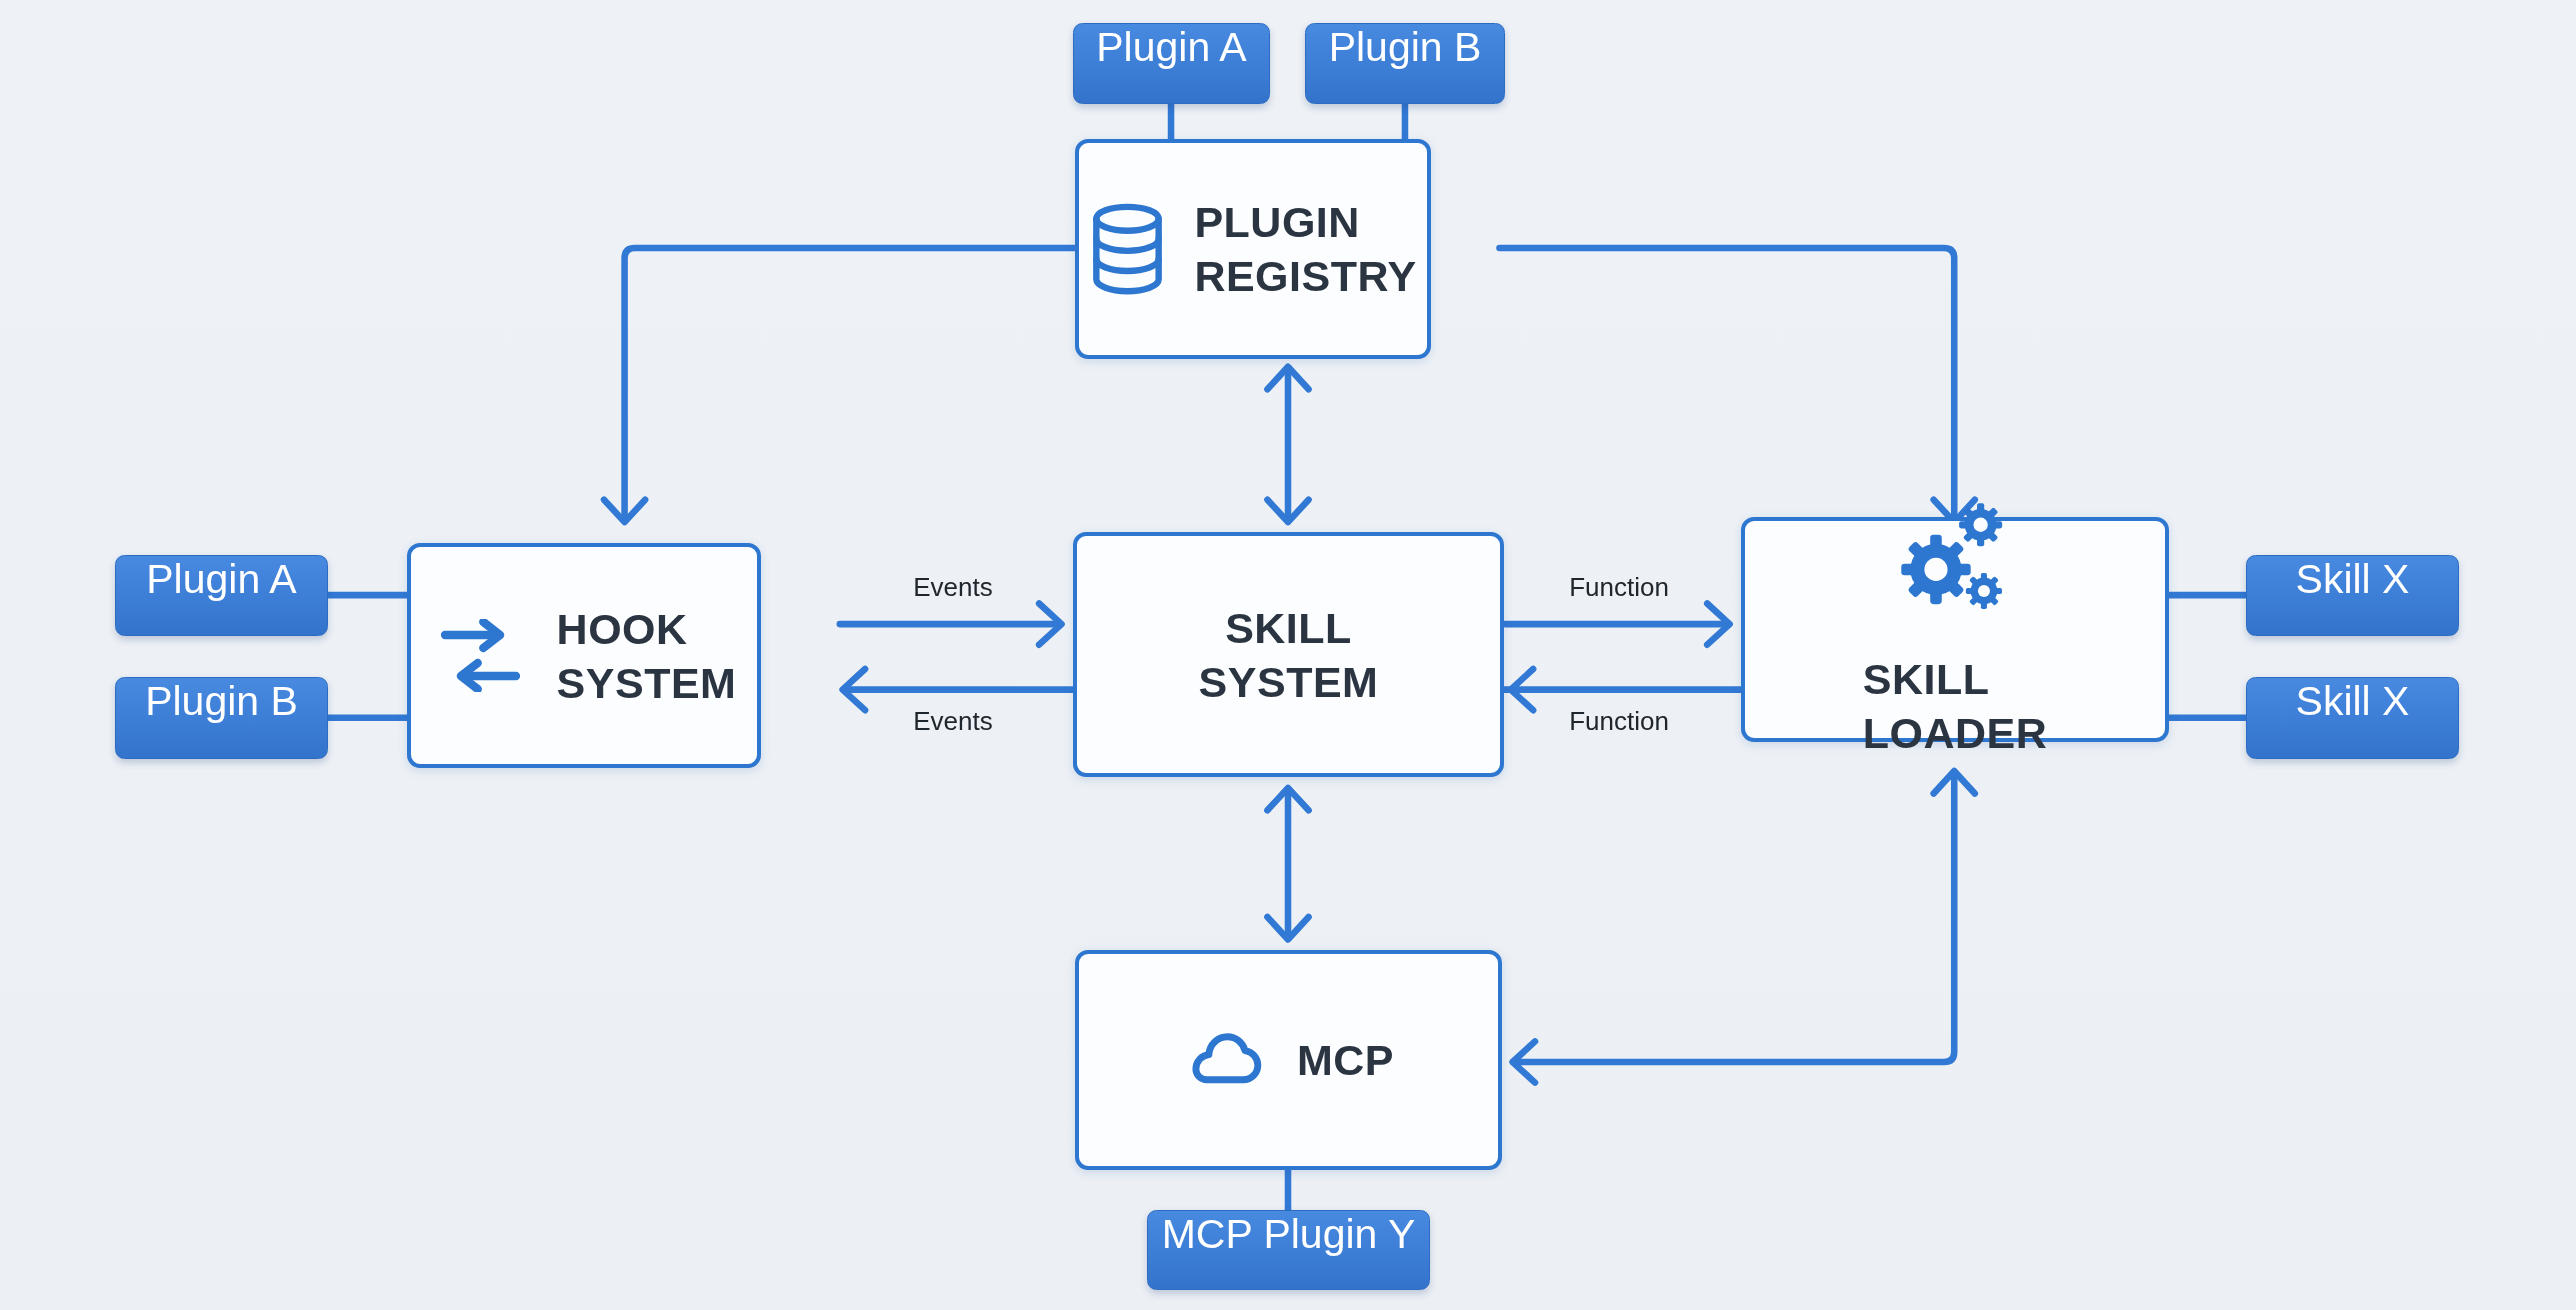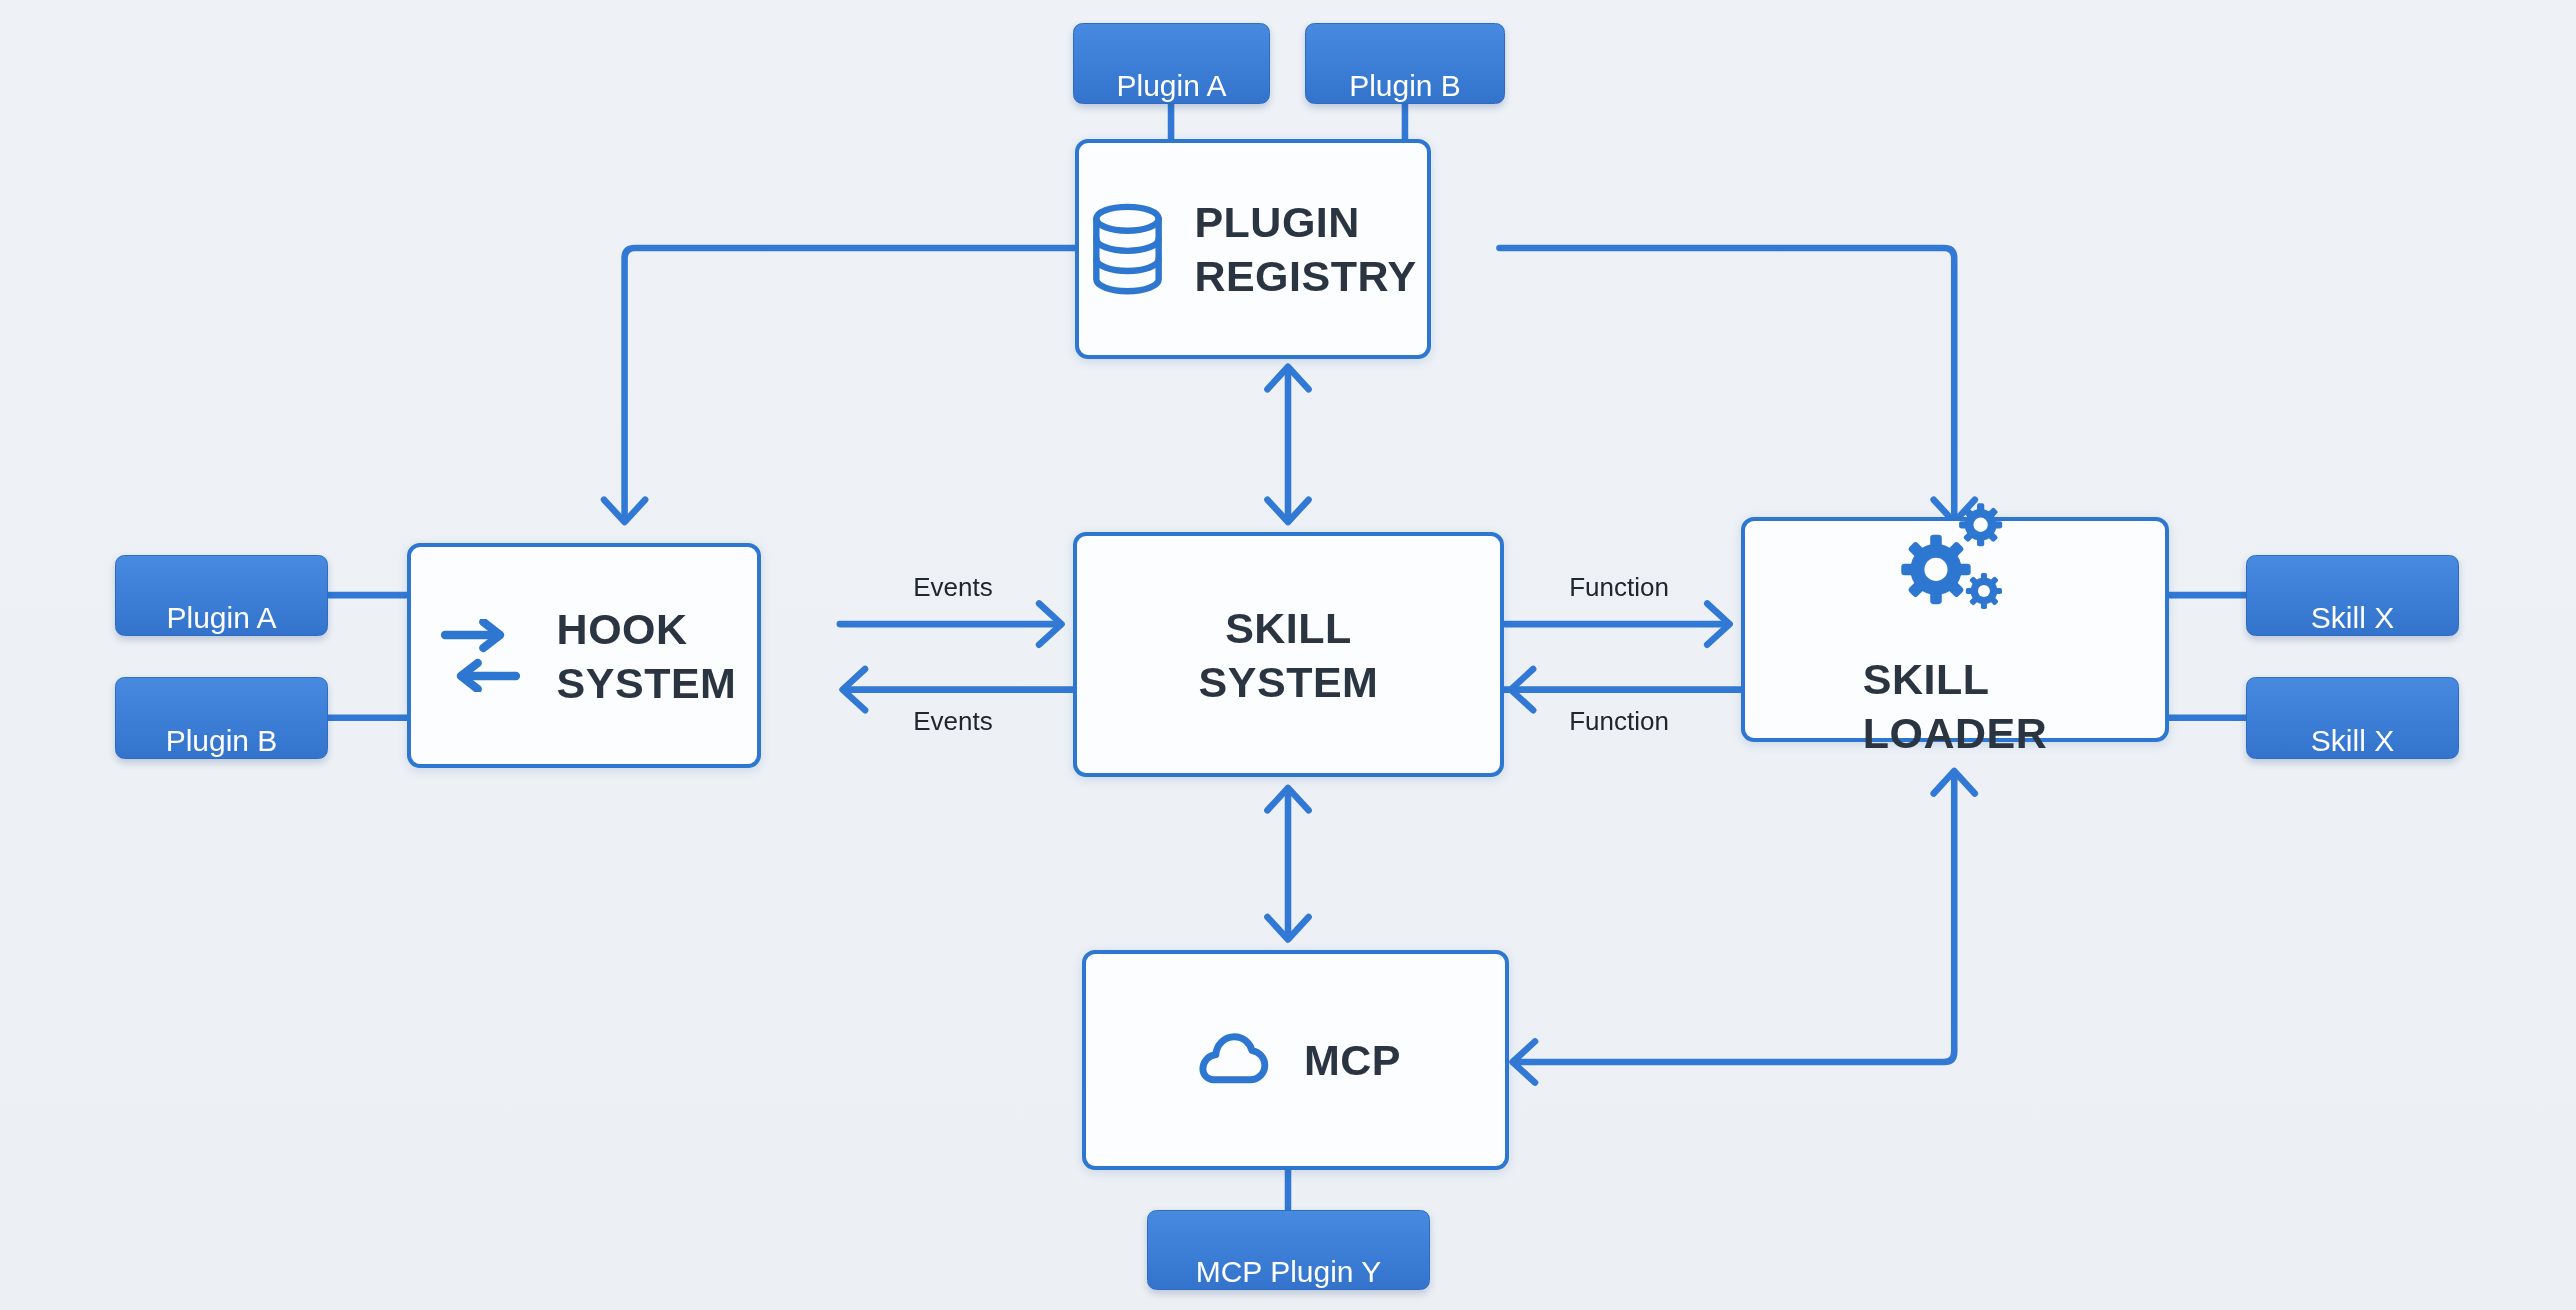--- a/index.html
+++ b/index.html
@@ -24,25 +24,25 @@
   .node-title{
     display:flex;flex-direction:column;
     font-size:43px;font-weight:700;line-height:54px;
     color:#2b3542;letter-spacing:0.5px;white-space:nowrap;
   }
   .node-title.centered{text-align:center;}
   .node-icon{flex:0 0 auto;}
   .icon-stroke{stroke:#2e77d0;fill:none;stroke-linecap:round;stroke-linejoin:round;}
   .tag{
     position:absolute;
-    display:flex;align-items:flex-end;justify-content:center;
+    display:flex;align-items:flex-start;justify-content:center;
     background:linear-gradient(180deg,#478ae0,#3373cc);
     border:0.9px solid #2d6cc2;
     border-radius:9.4px;
-    color:#fff;font-size:30px;font-weight:400;
+    color:#fff;font-size:41px;font-weight:400;
     box-shadow:0 3.7px 7.5px rgba(30,60,120,.22);
     box-sizing:border-box;white-space:nowrap;
   }
   .edge-label{
     position:absolute;transform:translateX(-50%);
     font-size:26px;line-height:41px;color:#20262e;white-space:nowrap;
   }
 </style>
 </head>
 <body>
@@ -146,21 +146,21 @@
       <use href="#gear" transform="translate(52,84)"></use>
       <use href="#gear" transform="translate(106,30) scale(0.62)"></use>
       <use href="#gear" transform="translate(110,110) scale(0.52)"></use>
     </svg>
     <div class="node-title">
       <span>SKILL</span>
       <span>LOADER</span>
     </div>
   </div>
 
-  <div class="node" style="left:1075px;top:950px;width:427px;height:220px;margin-left:7px;">
+  <div class="node" style="left:1075px;top:950px;width:427px;height:220px;">
     <svg class="node-icon" width="86" height="62" viewBox="0 0 100 70">
       <path class="icon-stroke" stroke-width="8" d="M28 58 H70 C79.4 58 87 50.4 87 41 C87 32.3 80.5 25.2 72.1 24.1 C69.9 14.9 61.6 8 51.7 8 C40.1 8 30.7 17.1 30.1 28.6 C21.6 29.6 15 36.8 15 45.5 C15 52.4 20.6 58 27.5 58 Z"></path>
     </svg>
     <div class="node-title">
       <span>MCP</span>
     </div>
   </div>
 
   <div class="tag" style="left:1073px;top:23.4px;width:197px;height:81px;">
     <span>Plugin A</span>

